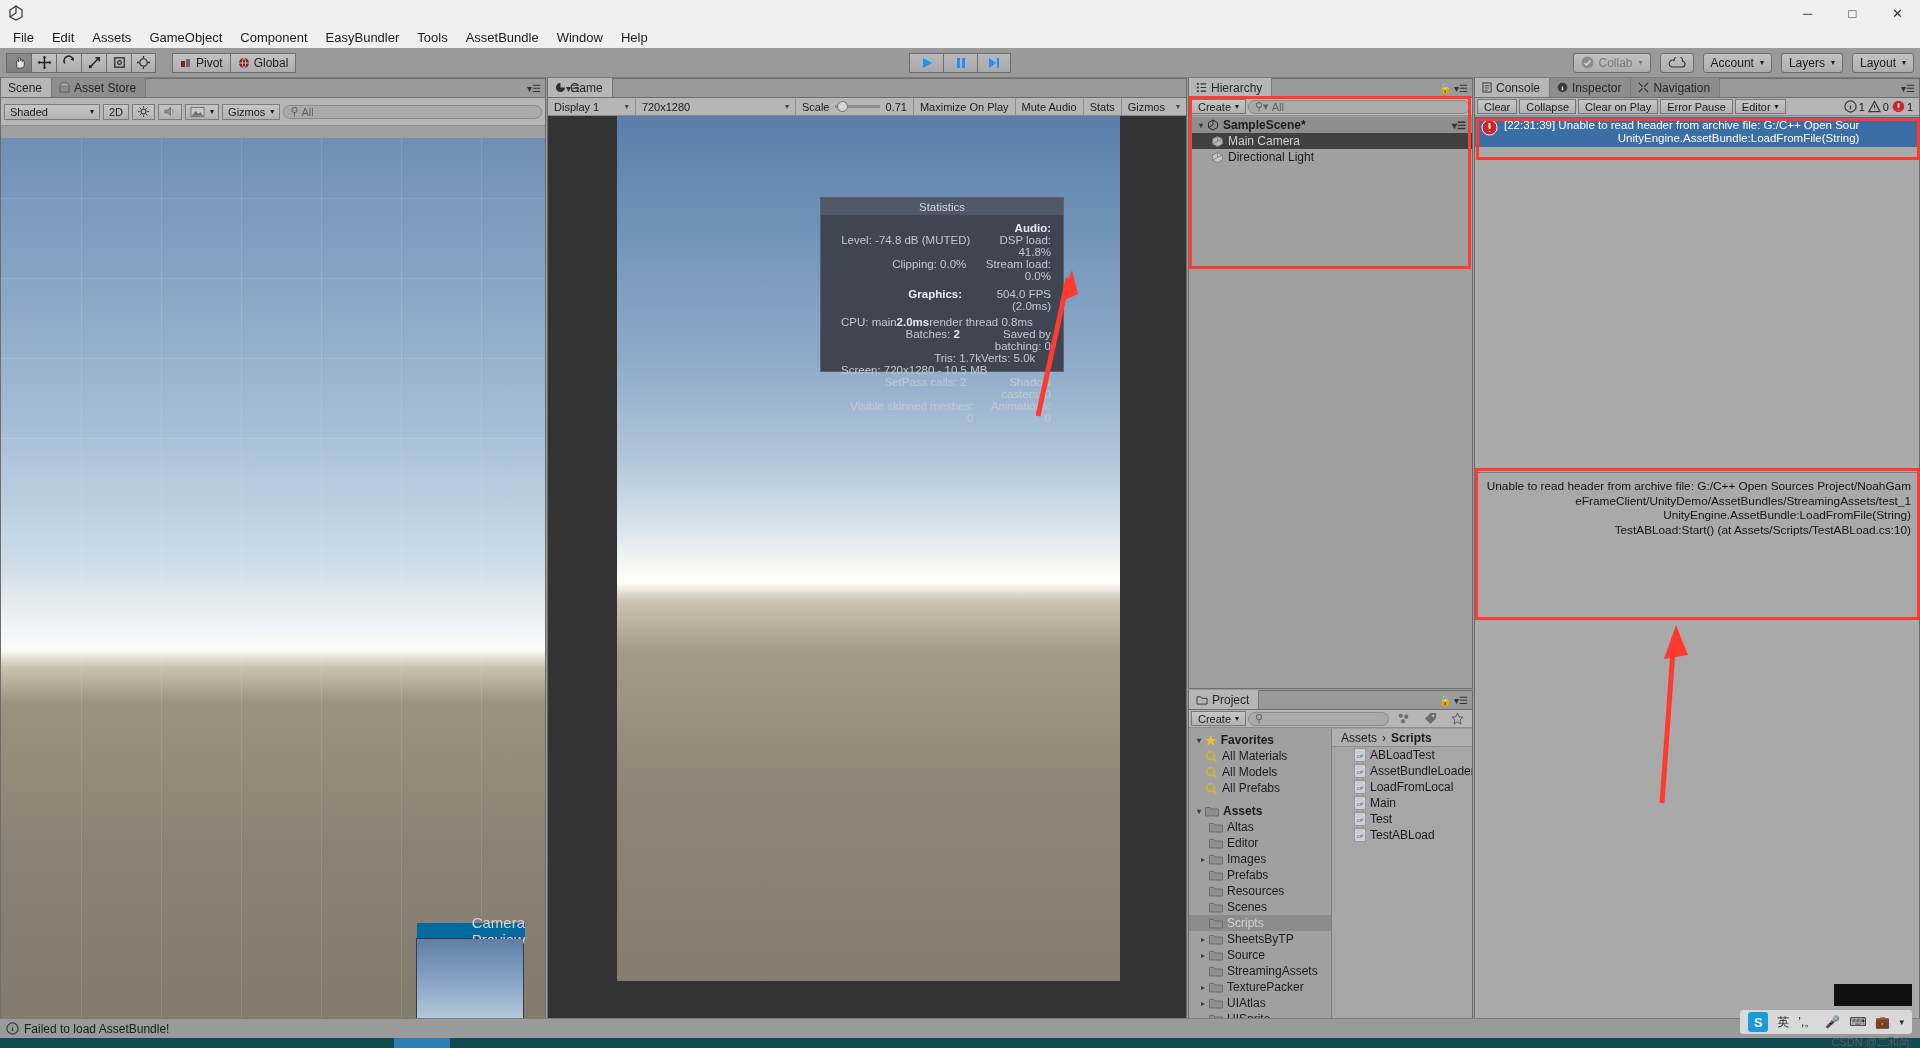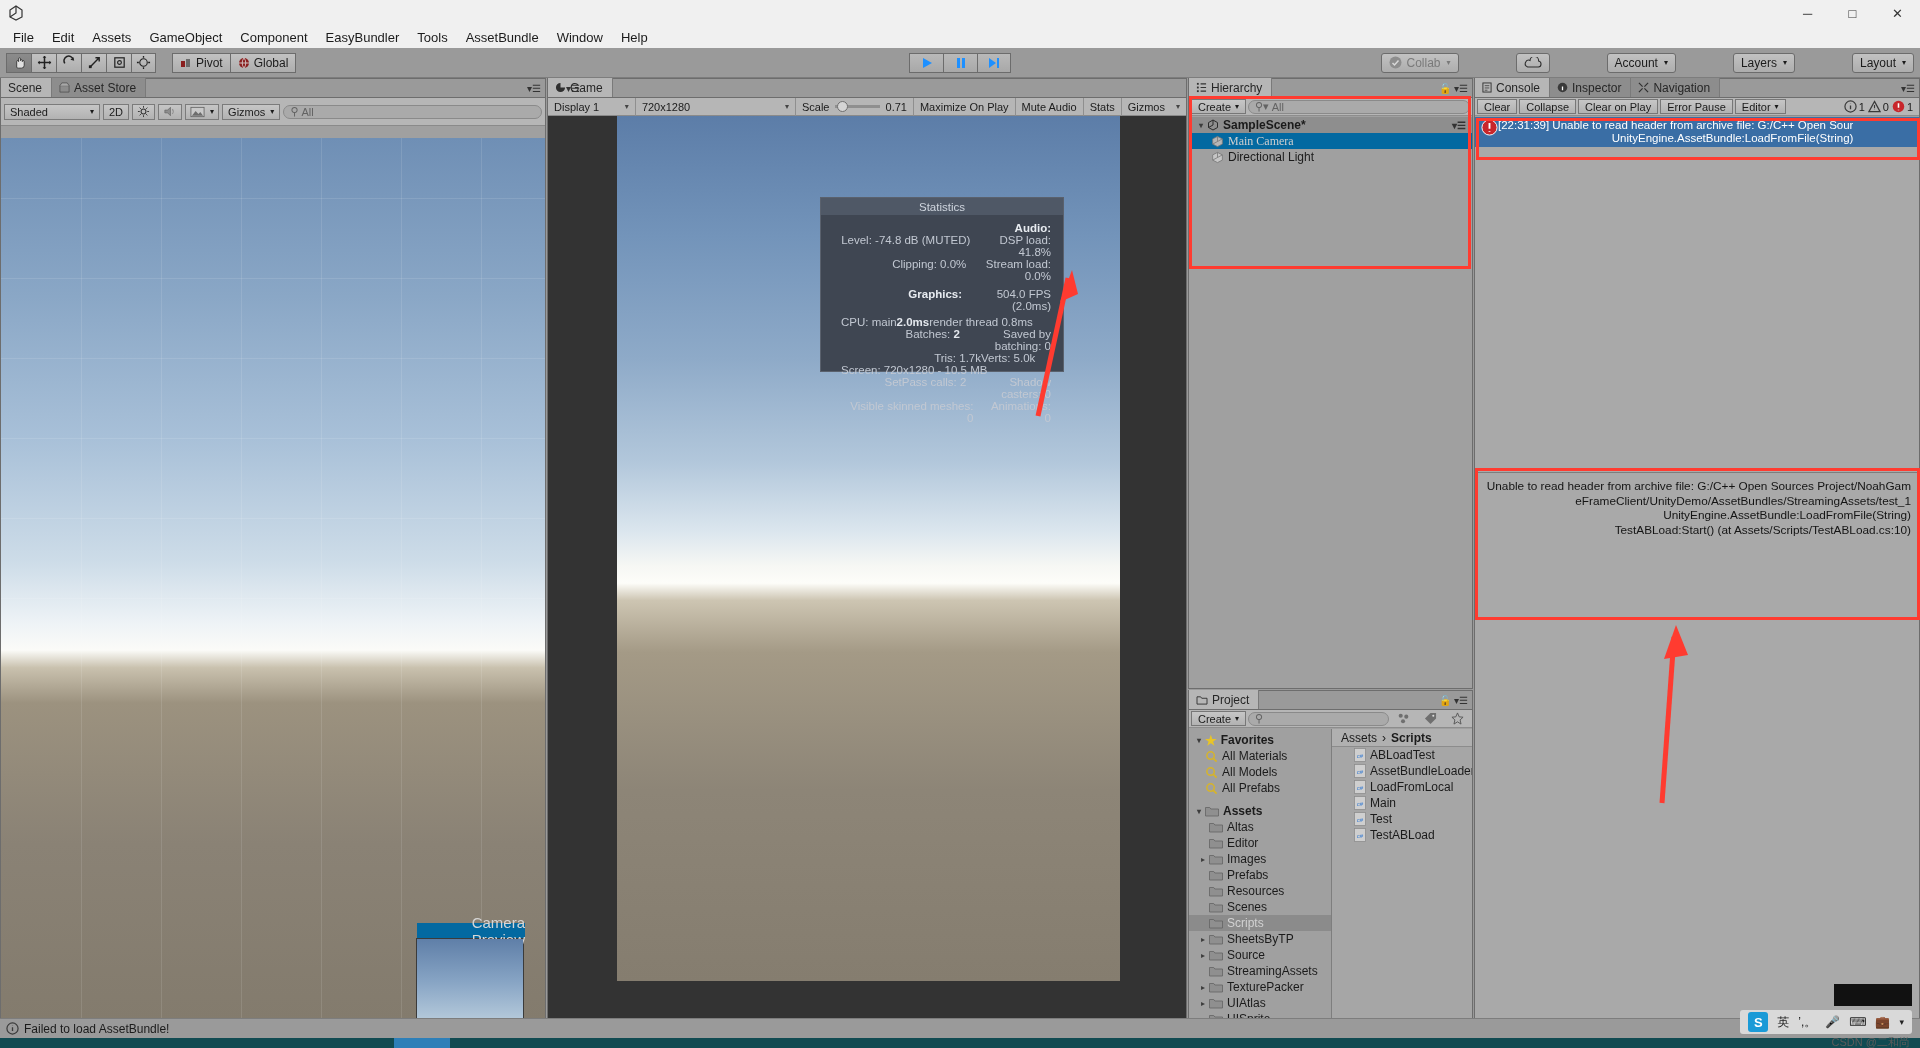--- a/index.html
+++ b/index.html
@@ -29,21 +29,21 @@
   .tbtn:last-child { border-right-width:1px; }
   .tbtn.on { background:linear-gradient(#8b8b8b,#7e7e7e); }
   .tbtn svg { display:block; }
   .pivotgroup { display:flex; margin-left:16px; }
   .pivotgroup .tbtn { padding:0 7px; font-size:12px; }
 
   .playgroup { position:absolute; left:50%; transform:translateX(-50%); display:flex; }
   .playgroup .tbtn { width:34px; background:linear-gradient(#c2c2c2,#adadad); }
   .playgroup .tbtn.blue { background:linear-gradient(#b9b9b9,#a8a8a8); }
 
-  .rightgroup { margin-left:auto; display:flex; align-items:flex-start;gap:48px; }
+  .rightgroup { margin-left:auto; display:flex; align-items:flex-start; }
   .rightgroup .pill { height:20px; border:1px solid #6c6c6c; border-radius:3px;
     background:linear-gradient(#c2c2c2,#adadad); display:flex; align-items:center;
     padding:0 7px; font-size:12px; margin-left:9px; color:#1b1b1b; }
   .rightgroup .pill.dim { color:#7a7a7a; }
   .caret { margin-left:6px; font-size:8px; }
 
   
   .workspace { position:absolute; left:0; top:78px; width:1920px; height:944px; }
   .panel { position:absolute; background:#a0a0a0; border:1px solid #6d6d6d;text-align:right; }
   .tabrow { height:19px; background:#9a9a9a; display:flex; align-items:flex-end;
@@ -119,21 +119,21 @@
   .stats .row { display:flex; }
   .stats .c1 { width:140px; }
   .stats .indent { padding-left:8px; }
 
   
   #hierarchy-panel { left:1188px; top:0; width:285px; height:611px; }
   .hbody { position:absolute; left:0; top:38px; right:0; bottom:0; background:#a0a0a0; }
   .hrow { height:16px; display:flex; align-items:center; font-size:12px; padding-left:6px;
      gap:4px; }
   .hrow.scene { background:#8e8e8e; font-weight:bold; }
-  .hrow.sel { background:#0369a1; color:#cfcfcf;font-family:Liberation Serif, serif; }
+  .hrow.sel { background:#404040; color:#cfcfcf; }
   .tri { width:8px; font-size:8px; color:#3c3c3c; }
   .cube { width:13px; height:13px; flex:0 0 auto; }
   .red-box { position:absolute; border:3px solid #ff3b30; pointer-events:none; }
 
   
   #project-panel { left:1188px; top:612px; width:285px; height:406px; }
   .pjbody { position:absolute; left:0; top:38px; right:0; bottom:18px; display:flex; }
   .pjleft { width:143px; background:#a0a0a0; border-right:1px solid #7e7e7e;
      padding-top:3px; overflow:hidden; }
   .pjright { flex:1; background:#a6a6a6; overflow:hidden; }
@@ -145,21 +145,21 @@
   .prow.sel { background:#8b8b8b; color:#d2d2d2; }
   .prow.bold { font-weight:bold; }
   .folder { width:14px; height:11px; flex:0 0 auto; }
   .star { color:#e8c427; font-size:13px; }
   .mag { width:13px; height:13px; flex:0 0 auto; }
   .csicon { width:12px; height:14px; flex:0 0 auto; }
 
   
   #console-panel { left:1474px; top:0; width:446px; height:1018px; }
   .cbody { position:absolute; left:0; top:38px; right:0; bottom:0; background:#a9a9a9; }
-  .logrow { display:flex; padding:2px 4px 2px 6px; font-size:11.5px; }
+  .logrow { display:flex; gap:6px; padding:2px 4px 2px 6px; font-size:11.5px; }
   .logrow.sel { background:#3a6ea5; color:#fff; }
   .logrow .licon { width:17px; height:17px; flex:0 0 auto; }
   .logrow .ltext { line-height:13px; }
   .logrow .l1 { white-space:nowrap; overflow:hidden; }
   .detail { position:absolute; left:1px; right:1px; bottom:451px; height:172px;
      background:#a9a9a9; border-top:1px solid #7d7d7d; padding:6px 7px;
      font-size:11.8px; line-height:14.5px; color:#141414; word-break:break-all; }
   .counts { display:flex; align-items:center; gap:3px; margin-left:auto; padding-right:4px; }
   .cbadge { display:flex; align-items:center; gap:2px; font-size:11px; }
 

